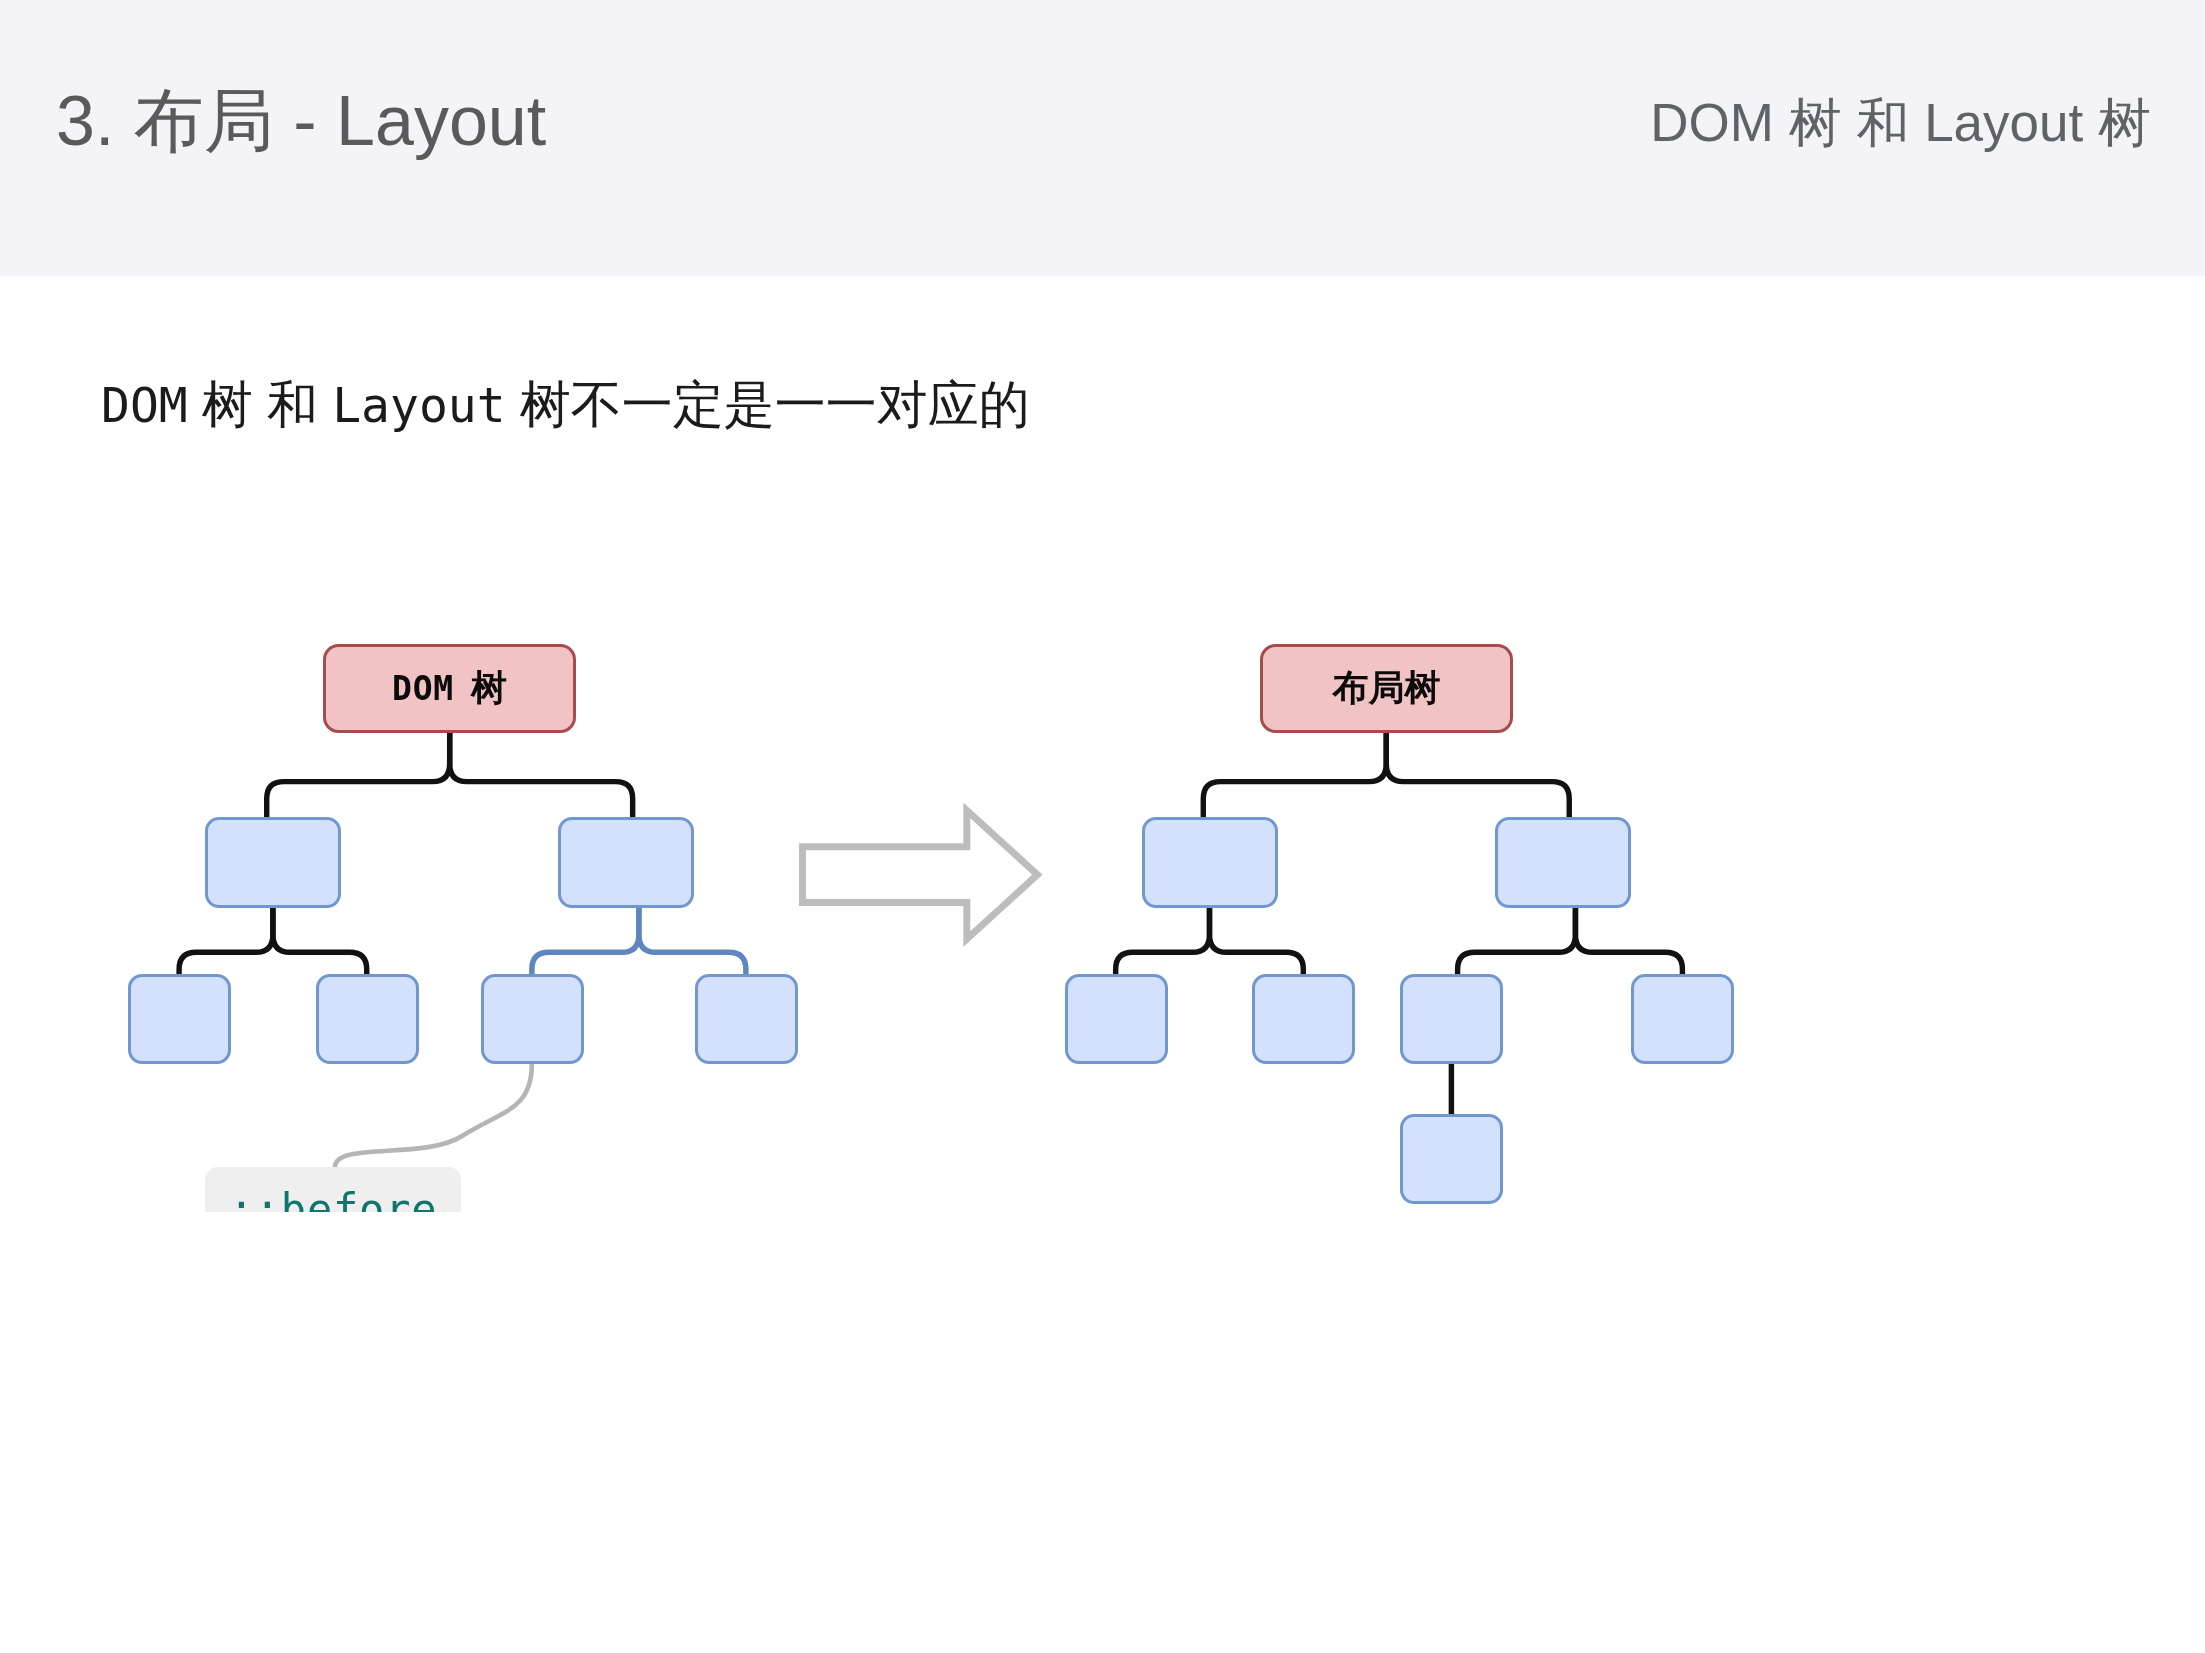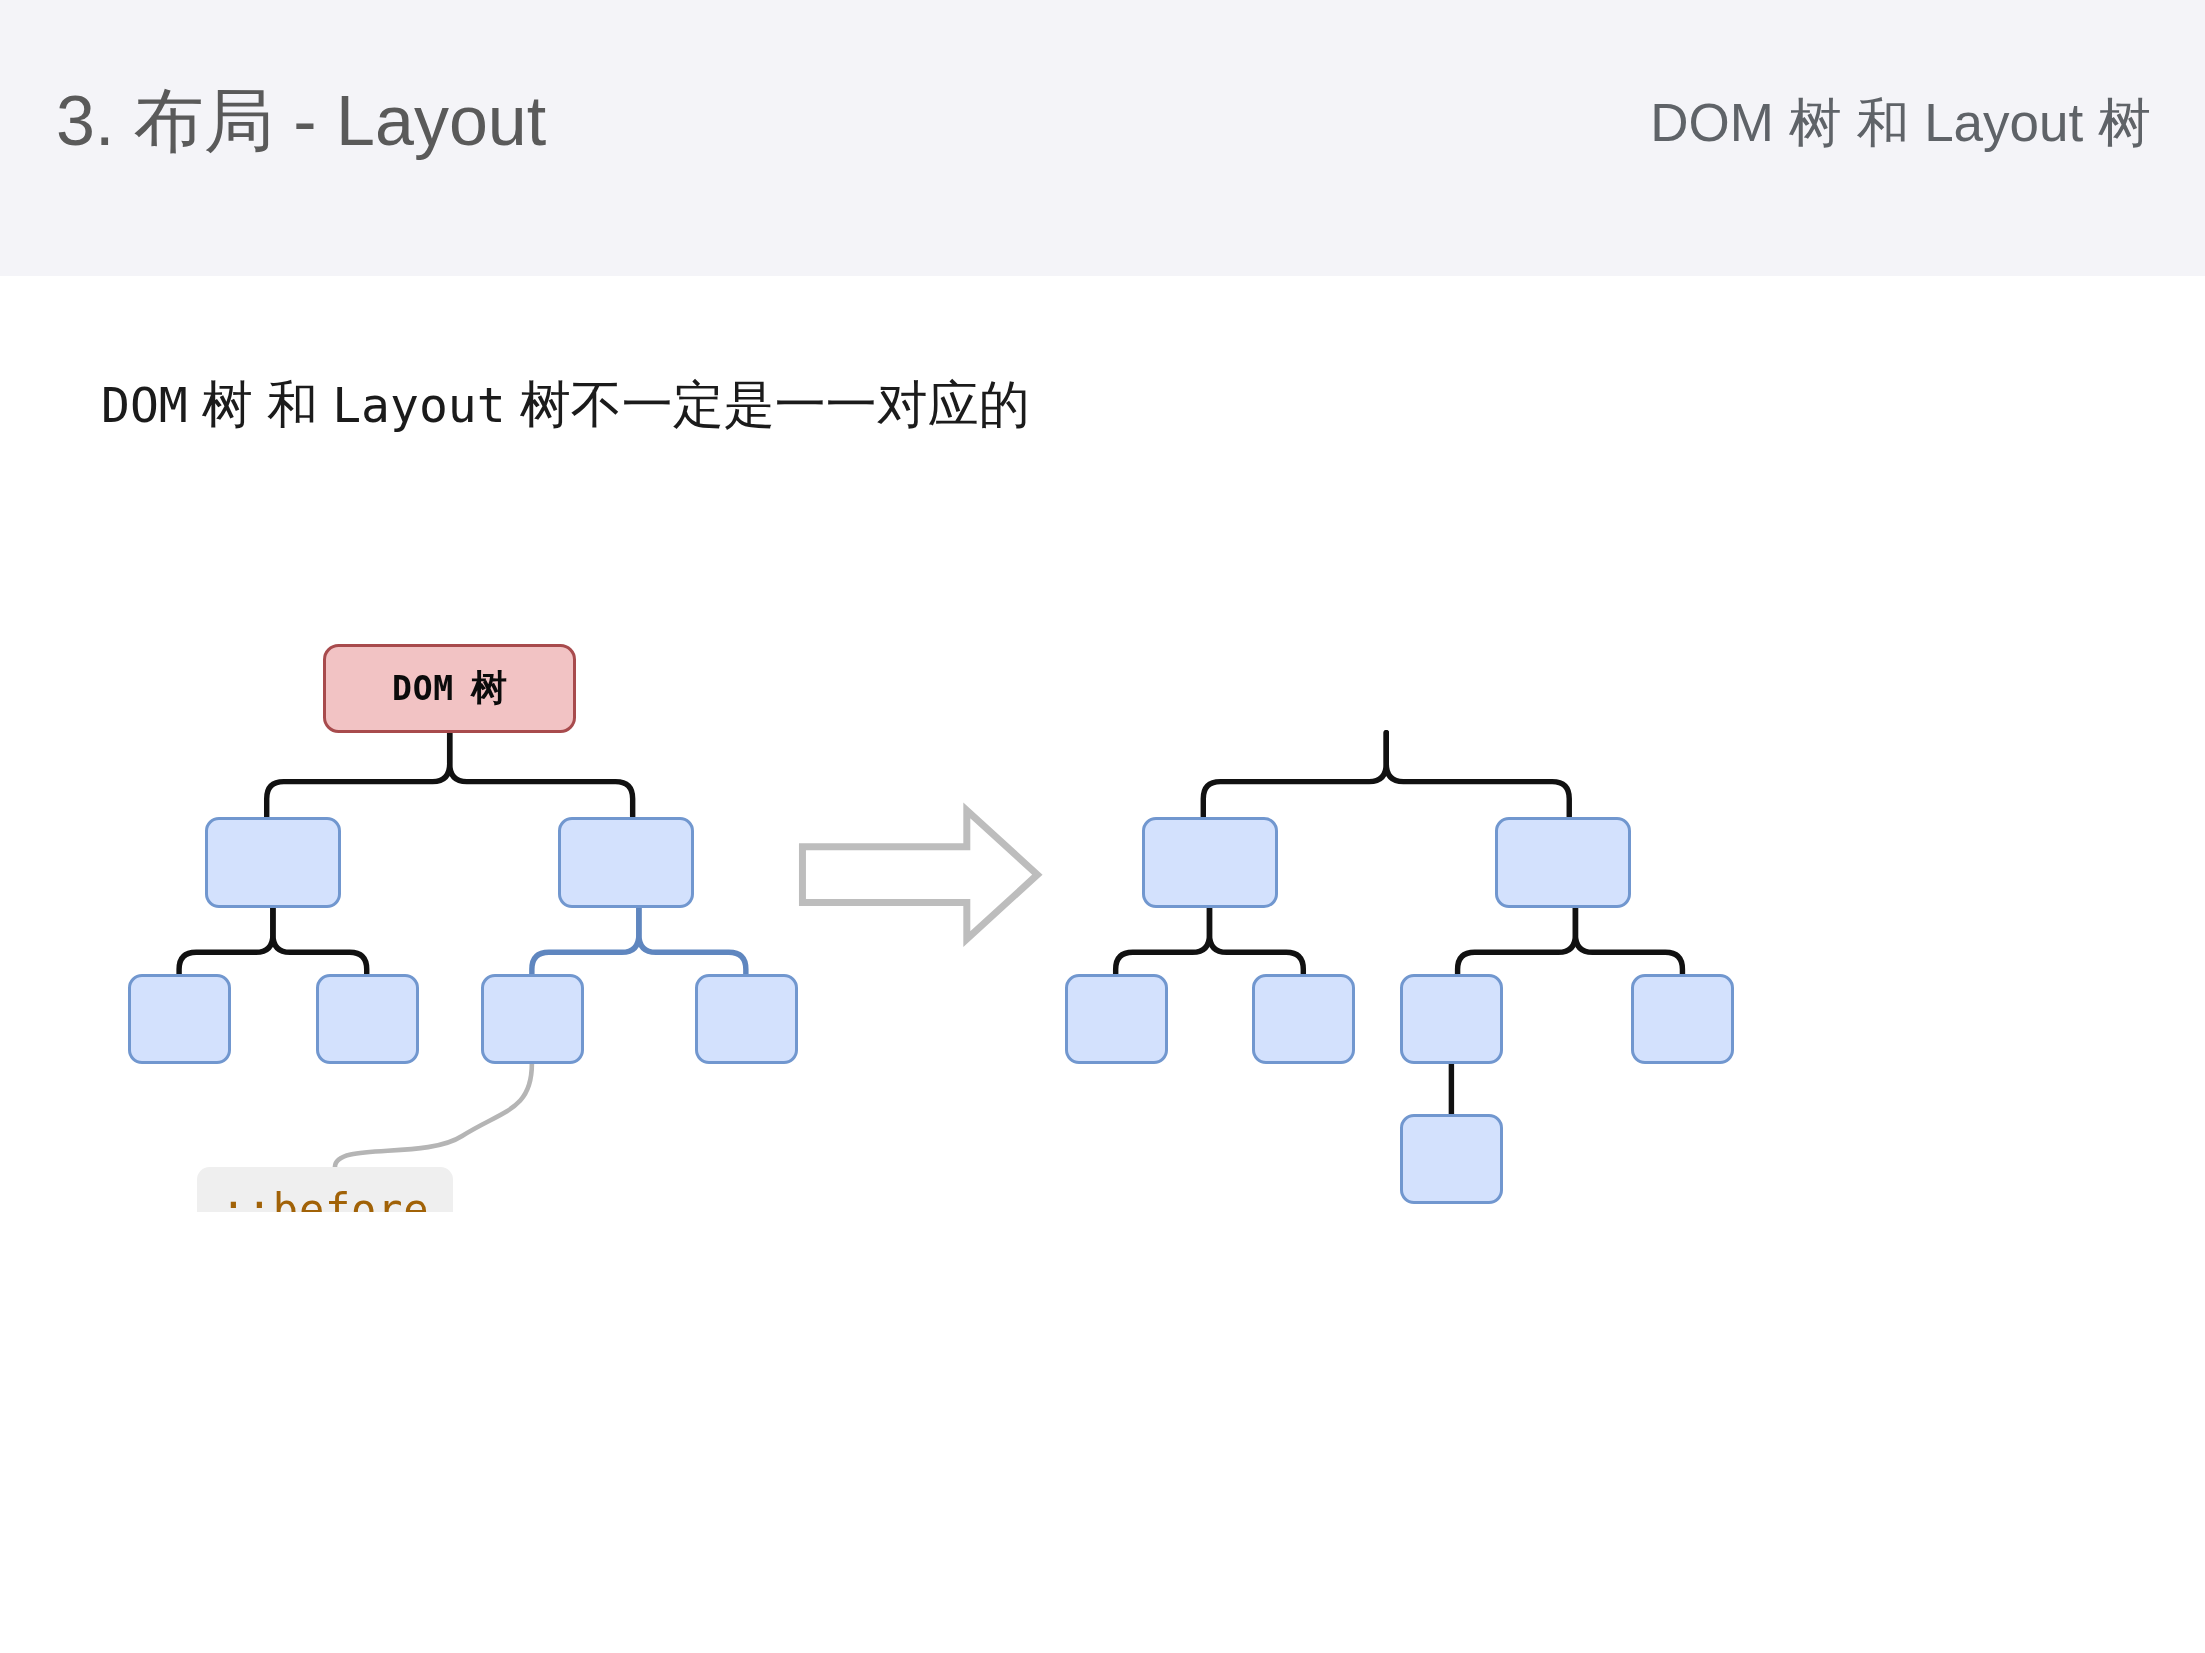--- a/index.html
+++ b/index.html
@@ -105,32 +105,32 @@
   }
   .node.root .label-cjk {
     font-family: "Liberation Sans", sans-serif;
     font-size: 36px;
     font-weight: 700;
   }
 
   
   #before-box {
     position: absolute;
-    left: 197px;
+    left: 205px;
     top: 1167px;
     width: 256px;
     height: 84px;
     background: #efefef;
     border-radius: 12.4px;
     display: flex;
     align-items: center;
     justify-content: center;
     font-family: "DejaVu Sans Mono", "Liberation Mono", monospace;
     font-size: 42px;
-    color: #a16207;
+    color: #0f766e;
     letter-spacing: 0.8px;
   }
 </style>
 </head>
 <body>
 
 <div id="slide">
 
   <div id="header-band"></div>
 
@@ -180,20 +180,23 @@
   <div class="node blue" style="left:205px; top:817px; width:136px; height:91px;"></div>
   <div class="node blue" style="left:558px; top:817px; width:136px; height:91px;"></div>
 
   <div class="node blue" style="left:128px; top:974px; width:103px; height:90px;"></div>
   <div class="node blue" style="left:316px; top:974px; width:103px; height:90px;"></div>
   <div class="node blue" style="left:481px; top:974px; width:103px; height:90px;"></div>
   <div class="node blue" style="left:695px; top:974px; width:103px; height:90px;"></div>
 
   <div id="before-box">::before</div>
 
+  <div class="node root" style="left:1260px; top:644px; width:253px; height:89px;">
+    <span class="label-cjk">布局树</span>
+  </div>
 
   <div class="node blue" style="left:1142px; top:817px; width:136px; height:91px;"></div>
   <div class="node blue" style="left:1495px; top:817px; width:136px; height:91px;"></div>
 
   <div class="node blue" style="left:1065px; top:974px; width:103px; height:90px;"></div>
   <div class="node blue" style="left:1252px; top:974px; width:103px; height:90px;"></div>
   <div class="node blue" style="left:1400px; top:974px; width:103px; height:90px;"></div>
   <div class="node blue" style="left:1631px; top:974px; width:103px; height:90px;"></div>
 
   <div class="node blue" style="left:1400px; top:1114px; width:103px; height:90px;"></div>

